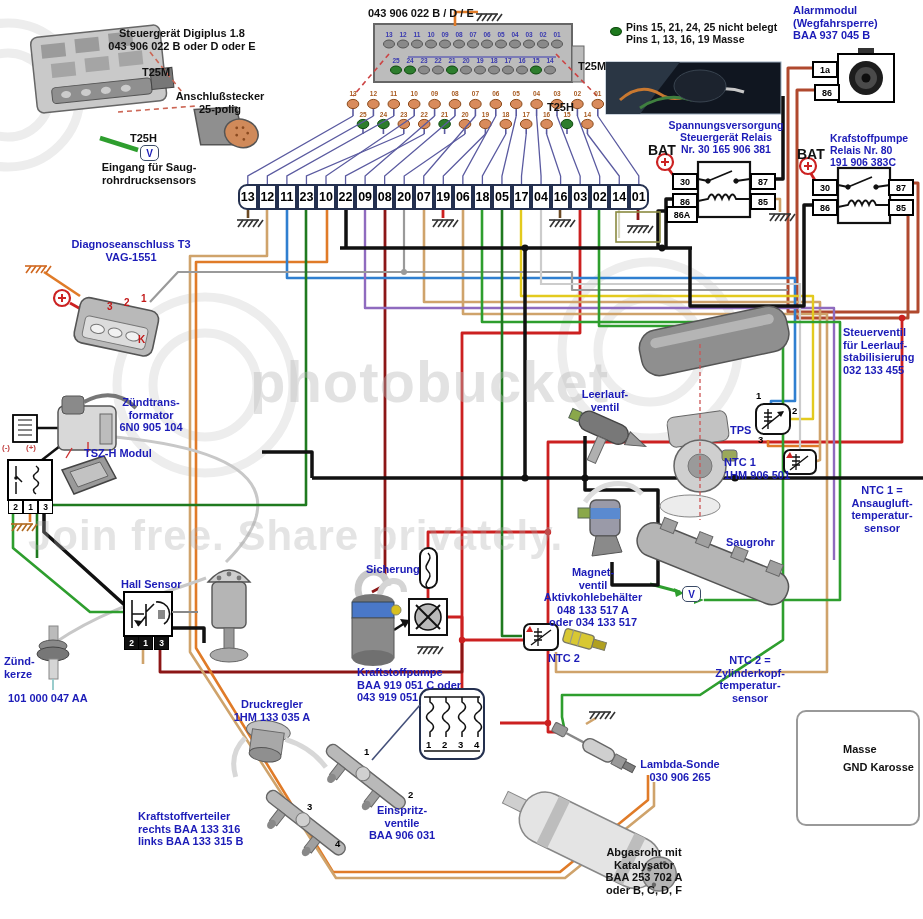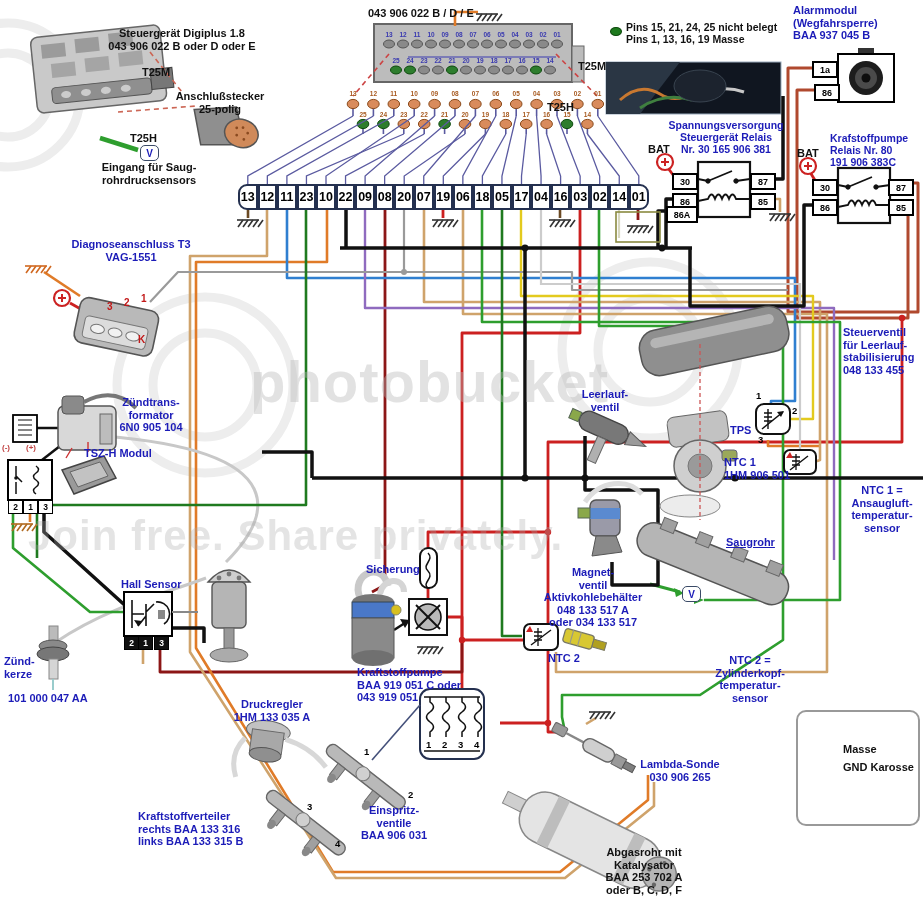--- a/index.html
+++ b/index.html
@@ -4,21 +4,21 @@
 <style>
   html,body{margin:0;padding:0;background:#888;}
   #stage{position:relative;width:923px;height:919px;background:#ffffff;overflow:hidden;
          font-family:"Liberation Sans",sans-serif;}
   svg{position:absolute;left:0;top:0;}
   .lbl{position:absolute;font-weight:bold;font-size:11px;line-height:1.14;
        white-space:pre-line;color:#111;z-index:5;}
   .blue{color:#1c1cb8;}
   .ctr{text-align:center;}
   .sz10{font-size:10.5px;}
-  .sm{font-size:11px;}
+  .sm{font-size:14px;}
   .term{position:absolute;top:184px;height:26px;border:2px solid #24304f;background:#fff;
         box-sizing:border-box;display:flex;align-items:center;justify-content:center;
         font-weight:bold;font-size:12.5px;color:#000;z-index:4;}
   .pinbox{position:absolute;width:13px;height:12px;border:1.5px solid #000;background:#fff;
         font-size:8.5px;font-weight:bold;display:flex;align-items:center;justify-content:center;z-index:5;}
   .pinbox-dark{background:#101010;color:#fff;}
   .tbox{position:absolute;height:13px;border:2px solid #000;background:#fff;font-size:9px;
         font-weight:bold;display:flex;align-items:center;justify-content:center;z-index:5;box-sizing:content-box;}
   .vbadge{position:absolute;width:17px;height:14px;border:1.6px solid #3a4a66;border-radius:5px;
         background:#fff;color:#1c1cb8;font-weight:bold;font-size:10px;display:flex;
@@ -653,37 +653,37 @@
 <div class="lbl blue" style="left:8px;top:692px;">101 000 047 AA</div>
 <div class="lbl blue" style="left:366px;top:563px;">Sicherung</div>
 <div class="lbl blue" style="left:357px;top:666px;width:115px;">Kraftstoffpumpe
 BAA 919 051 C oder
 043 919 051</div>
 <div class="lbl blue ctr" style="left:232px;top:698px;width:80px;">Druckregler
 1HM 133 035 A</div>
 <div class="lbl blue" style="left:138px;top:810px;width:115px;">Kraftstoffverteiler
 rechts BAA 133 316
 links BAA 133 315 B</div>
-<div class="lbl blue ctr" style="left:356px;top:804px;width:76px;">Einspritz-
+<div class="lbl blue ctr" style="left:364px;top:804px;width:76px;">Einspritz-
 ventile
 BAA 906 031</div>
 <div class="lbl blue ctr" style="left:578px;top:388px;width:54px;">Leerlauf-
 ventil</div>
 <div class="lbl blue" style="left:843px;top:326px;width:80px;">Steuerventil
 für Leerlauf-
 stabilisierung
-048 133 455</div>
+032 133 455</div>
 <div class="lbl blue" style="left:730px;top:424px;">TPS</div>
 <div class="lbl blue" style="left:724px;top:456px;width:76px;">NTC 1
 1HM 906 501</div>
 <div class="lbl blue ctr" style="left:841px;top:484px;width:82px;">NTC 1 =
 Ansaugluft-
 temperatur-
 sensor</div>
-<div class="lbl blue" style="left:726px;top:536px;text-decoration:underline;">Saugrohr</div>
+<div class="lbl blue" style="left:726px;top:536px;">Saugrohr</div>
 <div class="lbl blue ctr" style="left:540px;top:566px;width:106px;">Magnet-
 ventil
 Aktivkohlebehälter
 048 133 517 A
 oder 034 133 517</div>
 <div class="lbl blue" style="left:548px;top:652px;">NTC 2</div>
 <div class="lbl blue ctr" style="left:710px;top:654px;width:80px;">NTC 2 =
 Zylinderkopf-
 temperatur-
 sensor</div>

